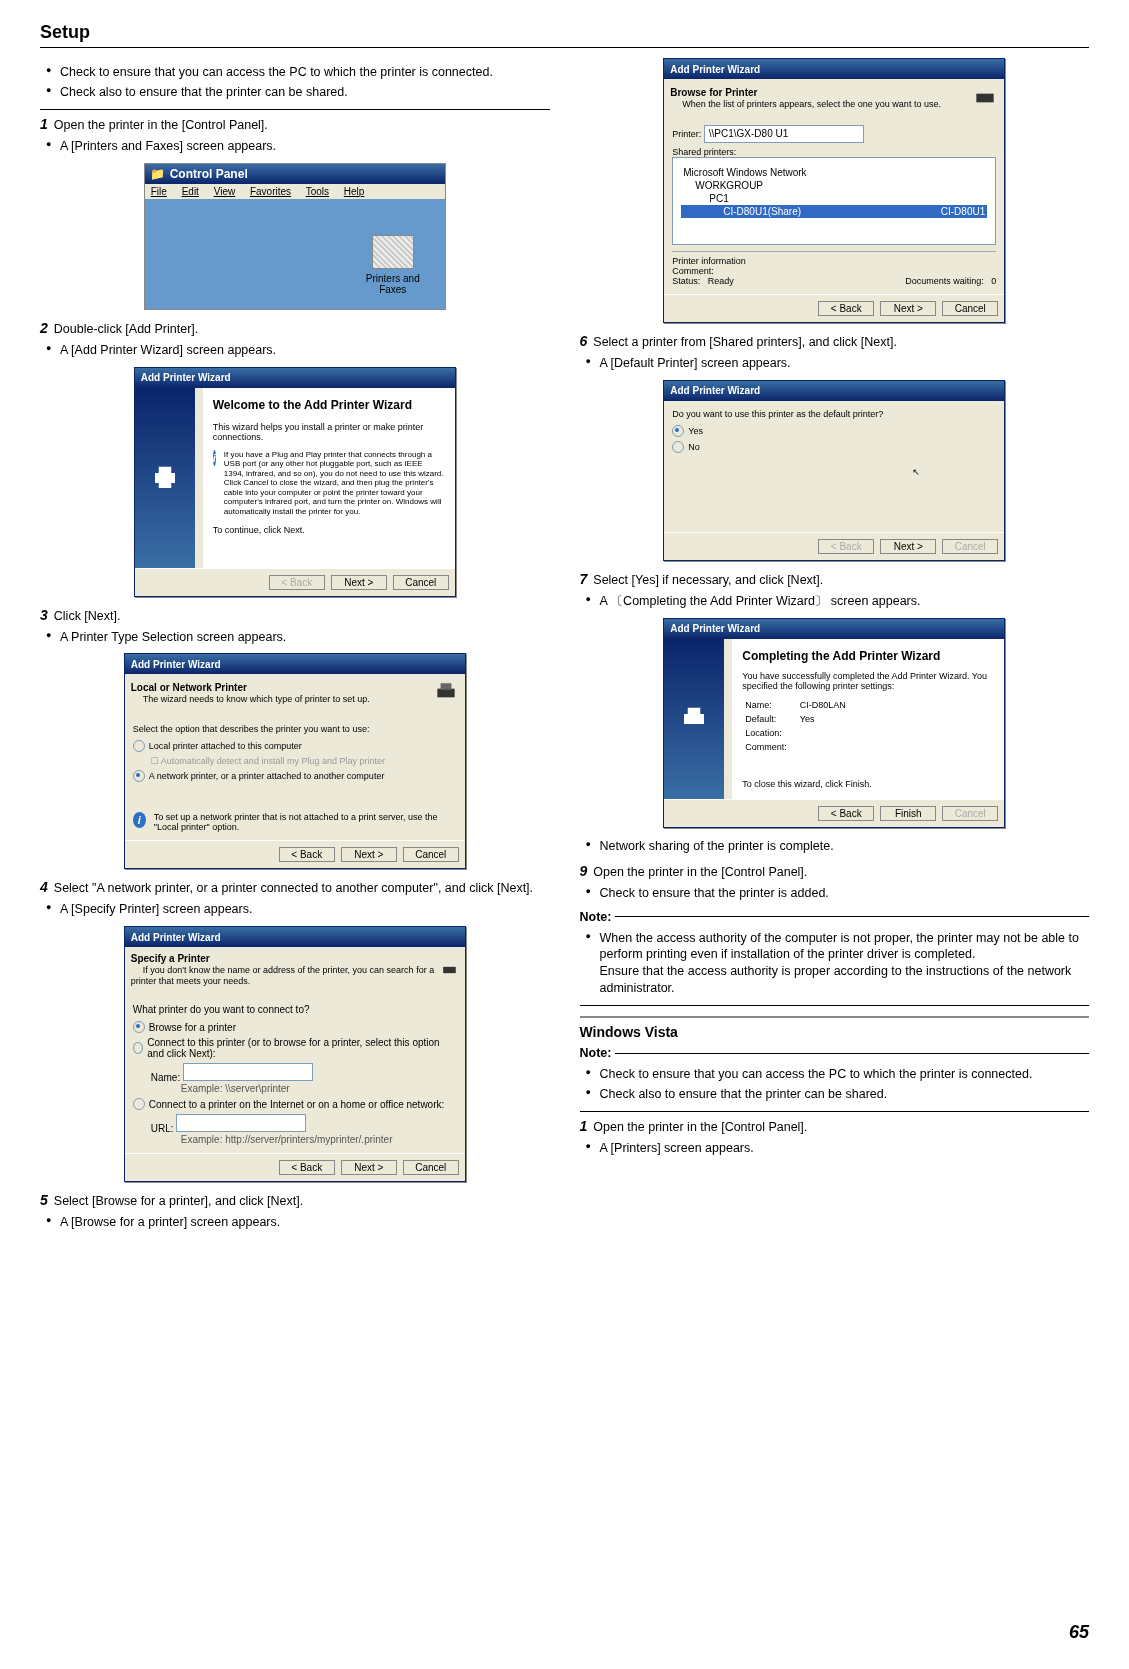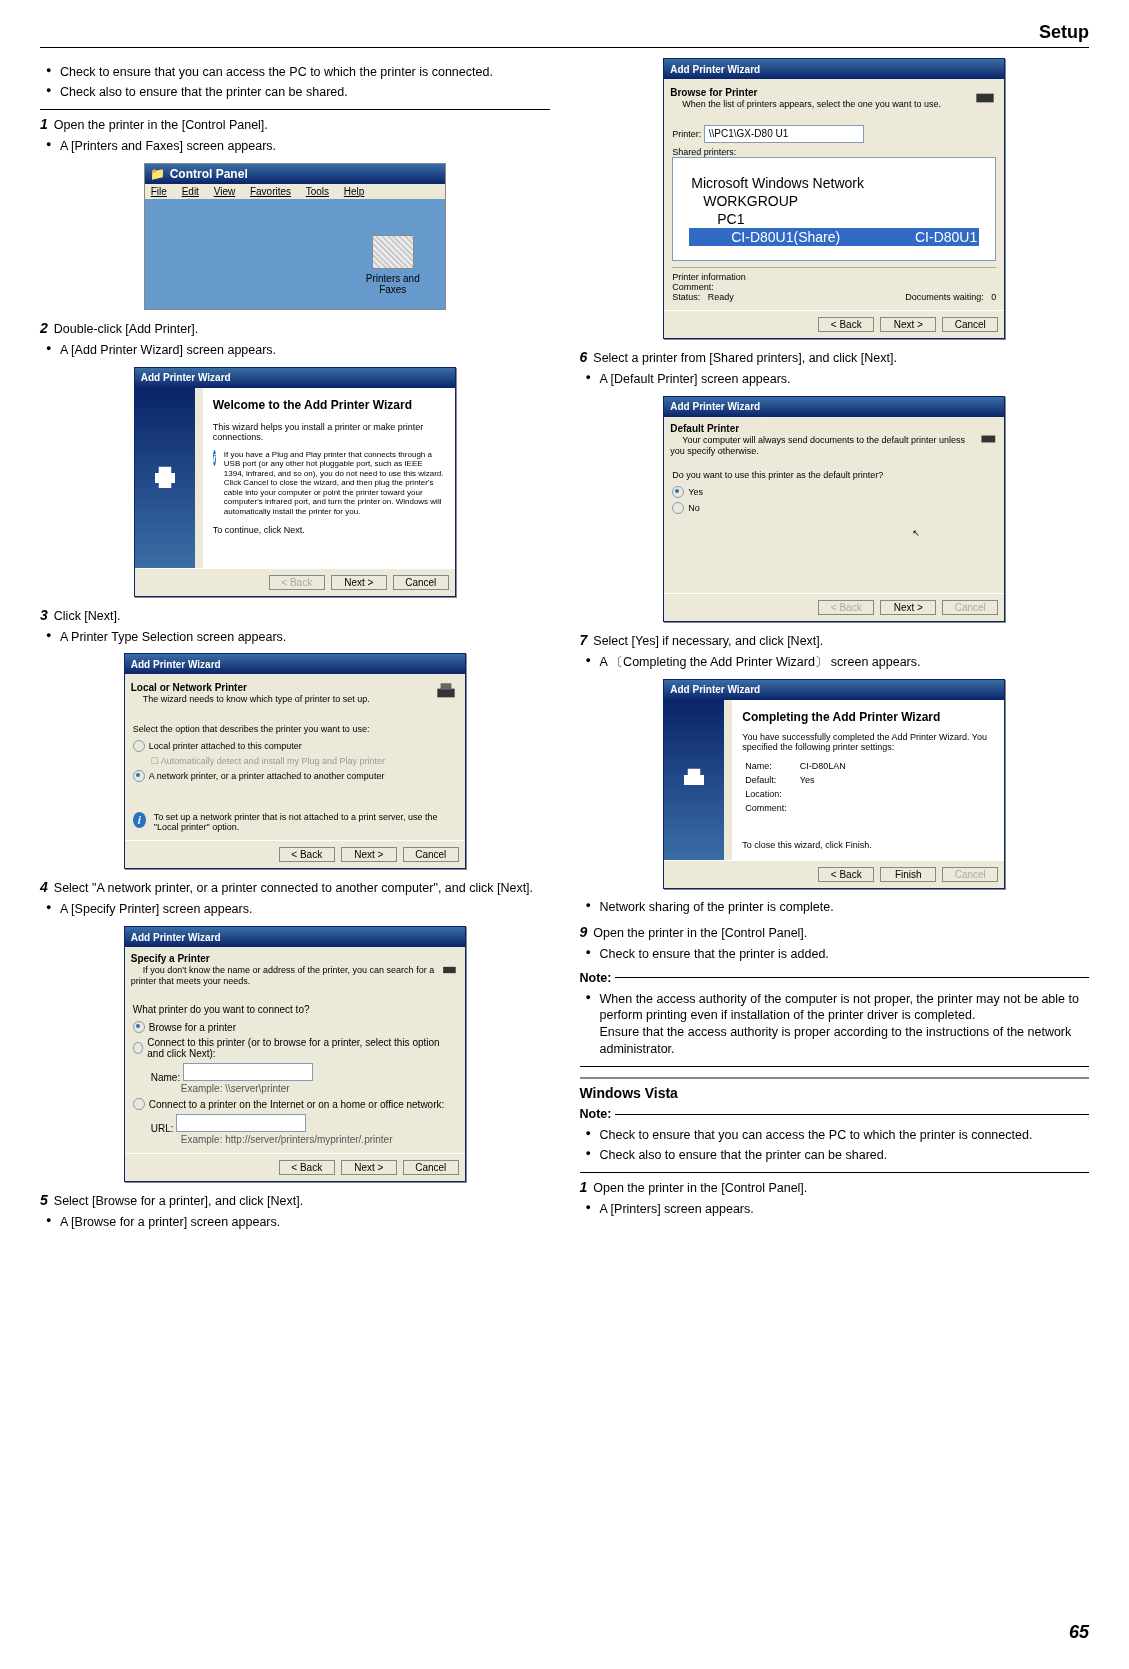--- a/index.html
+++ b/index.html
@@ -1,17 +1,17 @@
 <!DOCTYPE html>
 <html><head>
 <meta charset="utf-8">
 <style>
   body{margin:0;background:#fff;font-family:Arial,Helvetica,sans-serif;font-size:12.5px;color:#000}
   .page{width:1129px;height:1669px;position:relative;margin:0 auto;box-sizing:border-box;padding:22px 40px}
-  .hdr{text-align:right;font-weight:bold;font-size:18px;margin-bottom:4px}
+  .hdr{text-align:left;font-weight:bold;font-size:18px;margin-bottom:4px}
   .hdr-rule{border-top:1.5px solid #000;margin-bottom:10px}
   .columns{display:flex;gap:30px}
   .col{flex:1;min-width:0}
   ul.bul{list-style:none;padding:0;margin:6px 0 8px 6px}
   ul.bul li{position:relative;padding-left:14px;margin:3px 0;line-height:1.35}
   ul.bul li:before{content:"●";position:absolute;left:0;top:0;font-size:9px}
   .hr-solid{border:none;border-top:1.5px solid #000;margin:6px 0}
   .hr-sep{border:none;border-top:2px solid #888;margin:10px 0 6px}
   .step{margin:6px 0 4px 0}
   .stepnum{font-weight:bold;font-style:italic;font-size:14px;margin-right:6px}
@@ -28,21 +28,21 @@
   .btnrow{display:flex;justify-content:flex-end;gap:6px;padding:6px;border-top:1px solid #fff;background:#ece9d8}
   .wbtn{background:#ece9d8;border:1px solid #888;padding:1px 0;font-size:10px;width:54px;text-align:center;font-family:Tahoma,Arial,sans-serif}
   .wbtn.dis{color:#aaa}
   .icon-box{width:50px;height:60px;background:linear-gradient(#0a246a,#3a6ea5);display:inline-flex;align-items:center;justify-content:center;margin-right:8px}
   .icon-box svg{fill:#fff}
   .radio{display:flex;align-items:center;gap:4px;margin:4px 0}
   .radio .r{width:10px;height:10px;border:1px solid #7f9db9;border-radius:50%;display:inline-block;position:relative}
   .radio .r.sel:after{content:"";width:4px;height:4px;background:#2a70c4;border-radius:50%;position:absolute;left:2px;top:2px}
   .gray-hdr{background:#ece9d8;padding:6px;display:flex;align-items:center;justify-content:space-between}
   .input-box{background:#fff;border:1px solid #7f9db9;padding:2px 4px;font-size:10px;height:12px;display:inline-block}
-  .tree{background:#fff;border:1px solid #7f9db9;font-size:14px;padding:16px}
+  .tree{background:#fff;border:1px solid #7f9db9;font-size:10px;padding:8px}
   .tree-row{padding:1px 2px}
   .tree-sel{background:#316ac5;color:#fff}
   .cp-panel{background:#6699cc;width:220px;font-size:11px;border:1px solid #888}
   .cp-tbar{background:linear-gradient(#3a6ea5,#0a246a);color:#fff;padding:3px 6px;font-weight:bold;font-size:12px}
   .cp-menu{background:#ece9d8;padding:2px 6px;font-size:10px}
   .cp-menu span{margin-right:12px;text-decoration:underline}
   .cp-side{background:#d6e4f2;margin:8px;border-radius:4px;padding:6px;color:#215dc6}
   .cp-side-head{background:#fff;padding:3px 6px;color:#215dc6;font-weight:bold;border-radius:4px 4px 0 0;display:flex;justify-content:space-between;align-items:center}
   .cp-icon{text-align:center;font-size:10px;position:absolute;right:12px;top:36px;width:80px;color:#000}
   .cp-icon .pi{width:40px;height:32px;margin:0 auto 4px;background:repeating-linear-gradient(45deg,#ccc,#ccc 2px,#eee 2px,#eee 4px);border:1px solid #888}
@@ -248,26 +248,20 @@
       </div>
 
       <div class="step"><span class="stepnum">6</span><span>Select a printer from [Shared printers], and click [Next].</span></div>
       <ul class="bul">
           <li>A [Default Printer] screen appears.</li>
         </ul>
 
       <div class="dlg-wrap">
         <div class="dlg" style="width:340px">
           <div class="tbar">Add Printer Wizard</div>
-          <div class="gray-hdr">
-            <div><b>Default Printer</b><br><span style="font-size:9px;padding-left:12px">Your computer will always send documents to the default printer unless you specify otherwise.</span></div>
-            <svg width="26" height="26" viewBox="0 0 24 24">
-                <rect x="4" y="8" width="16" height="8" fill="#333"></rect>
-              </svg>
-          </div>
           <div class="dlg-body" style="font-size:9px;height:115px">
             <div style="margin-bottom:6px">Do you want to use this printer as the default printer?</div>
             <div class="radio">
                 <span class="r sel"></span>
                 <span>Yes</span>
               </div>
             <div class="radio">
                 <span class="r"></span>
                 <span>No</span>
               </div>

